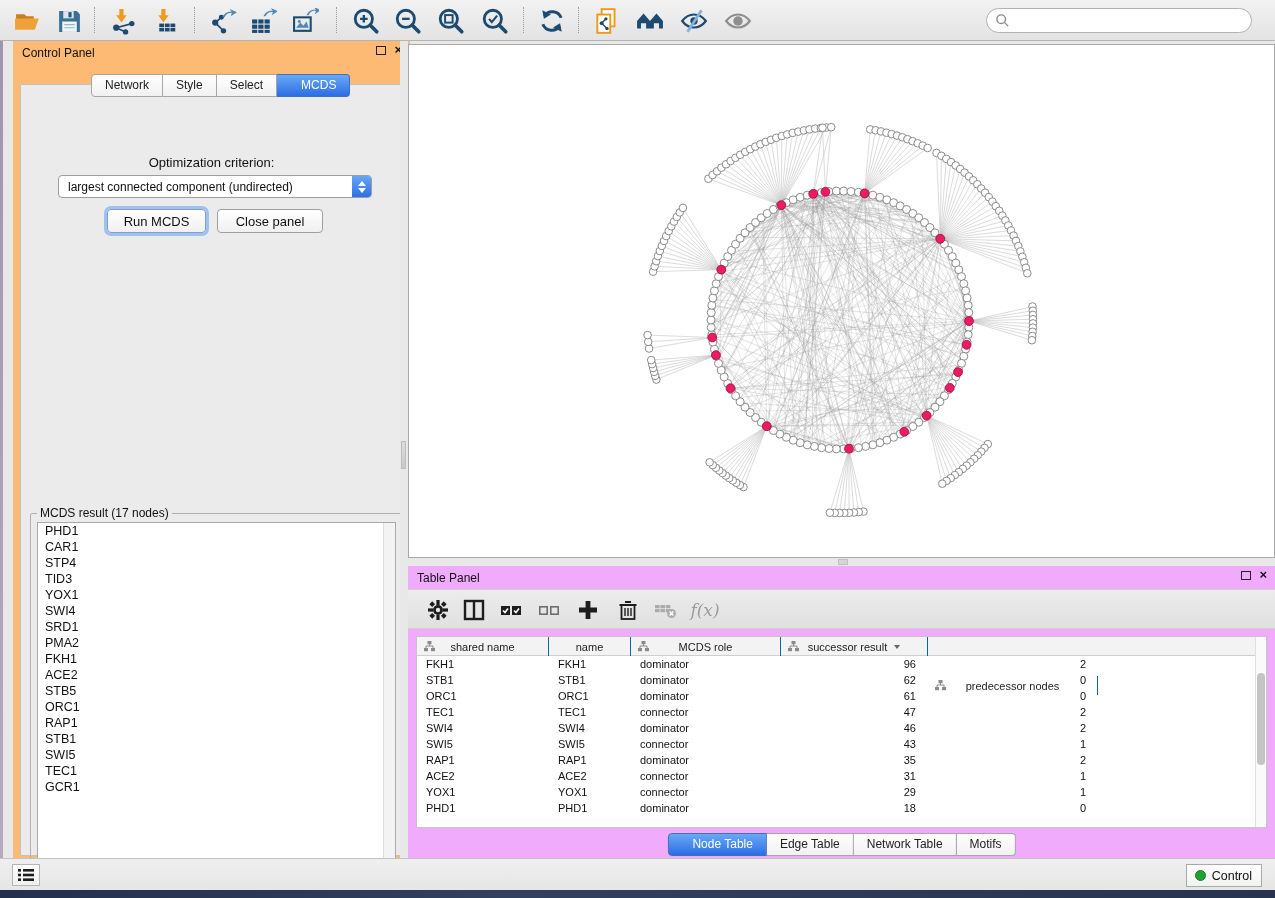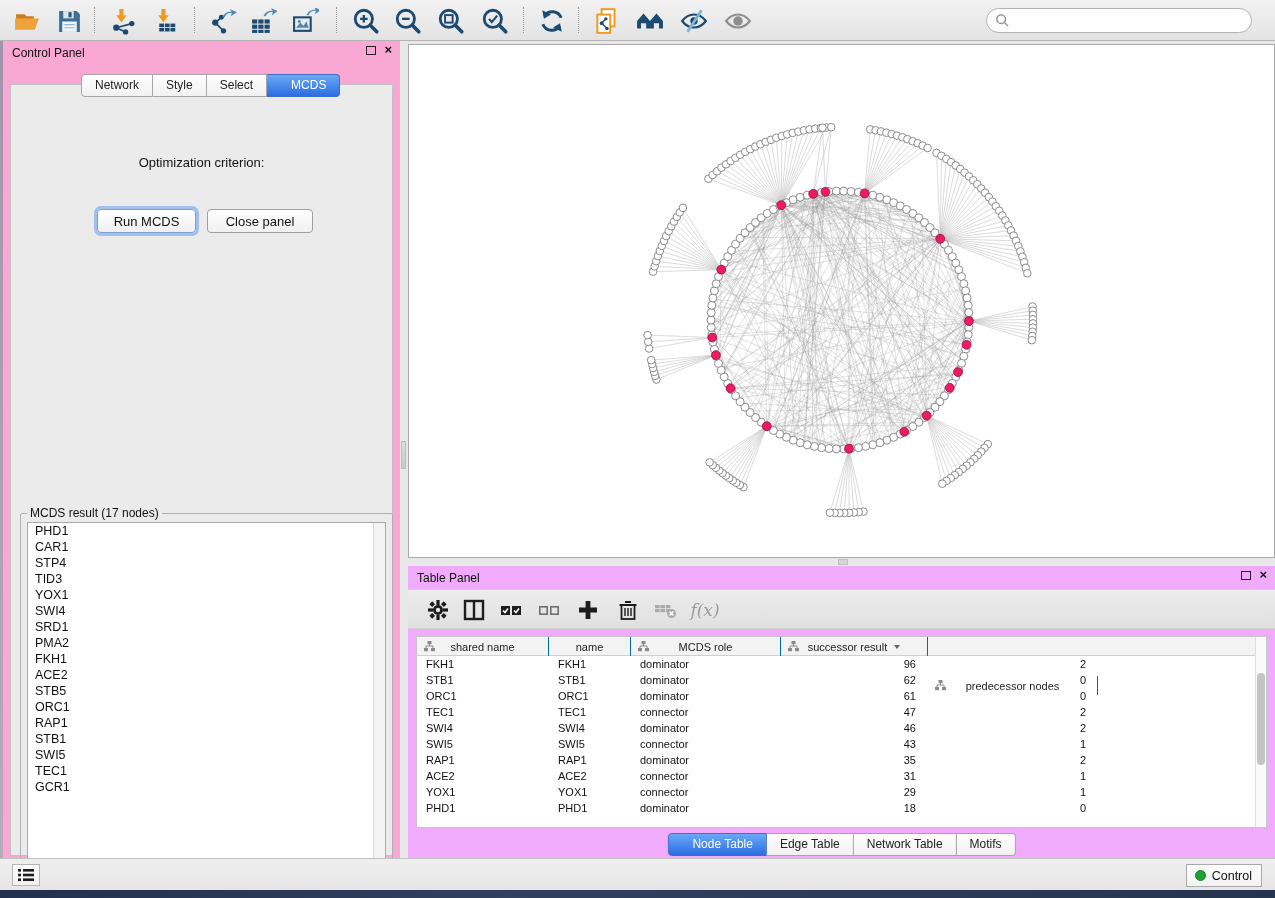--- a/index.html
+++ b/index.html
@@ -9,21 +9,21 @@
   .left-strip { position:absolute; left:0; top:41px; width:3px; height:849px; background:linear-gradient(#a195ab,#b7abbe); }
 
   
   .main-toolbar { position:absolute; left:0; top:0; width:1275px; height:41px; background:linear-gradient(#f2f2f2,#e3e3e3); border-bottom:1px solid #b4b4b4; }
   .tb-icon { position:absolute; top:6px; width:30px; height:30px; display:flex; align-items:center; justify-content:center; cursor:default; }
   .tb-div { position:absolute; top:7px; height:26px; width:0; border-left:1px dotted #9a9a9a; }
   .search-box { position:absolute; right:23px; top:8px; width:266px; height:25px; border:1px solid #b2b2b2; border-radius:13px; background:#fff; display:flex; align-items:center; padding-left:8px; }
   .search-box input { border:none; outline:none; flex:1; font-size:12px; background:transparent; font-family:inherit; }
 
   
-  .control-panel { position:absolute; left:3px; top:41px; width:397px; height:819px; background:#f9a8d4; }
+  .control-panel { position:absolute; left:13px; top:41px; width:397px; height:819px; background:#fdba74; }
   .panel-header { position:relative; height:24px; }
   .panel-title { position:absolute; left:9px; top:5px; font-size:12px; color:#111; }
   .win-btns { position:absolute; right:8px; top:4px; display:flex; gap:8px; align-items:center; }
   .float-glyph { width:10px; height:9px; border:1.5px solid #222; display:inline-block; }
   .close-glyph { font-size:13px; font-weight:bold; color:#111; line-height:10px; }
   .seg { position:absolute; display:inline-flex; z-index:3; }
   .seg .seg-btn { background:linear-gradient(#ffffff,#f1f1f1); border:1px solid #a6a6a6; border-left:none; padding:3px 13px 4px; font-size:12px; color:#222; font-family:inherit; white-space:nowrap; }
   .seg .seg-btn:first-child { border-left:1px solid #a6a6a6; border-radius:4px 0 0 4px; }
   .seg .seg-btn:last-child { border-radius:0 4px 4px 0; }
   .seg .seg-btn.active { background:linear-gradient(#69a9f7,#2c6de2); color:#fff; border-color:#3f6fc4;padding-left:24px; }
@@ -251,20 +251,27 @@
       </span>
     </div>
     <div class="seg cp-tabs">
         <button class="seg-btn">Network</button>
         <button class="seg-btn">Style</button>
         <button class="seg-btn">Select</button>
         <button class="seg-btn active">MCDS</button>
       </div>
     <div class="cp-content">
       <div class="opt-label">Optimization criterion:</div>
+      <div class="opt-select">
+        <span class="opt-text">largest connected component (undirected)</span>
+        <span class="opt-stepper">
+            <span class="tri-up"></span>
+            <span class="tri-down"></span>
+          </span>
+      </div>
       <button class="cp-btn run-btn">Run MCDS</button>
       <button class="cp-btn close-btn">Close panel</button>
       <fieldset class="mcds-fieldset">
         <legend>MCDS result (17 nodes)</legend>
         <div class="mcds-list">
             <div class="mcds-item">PHD1</div>
             <div class="mcds-item">CAR1</div>
             <div class="mcds-item">STP4</div>
             <div class="mcds-item">TID3</div>
             <div class="mcds-item">YOX1</div>

